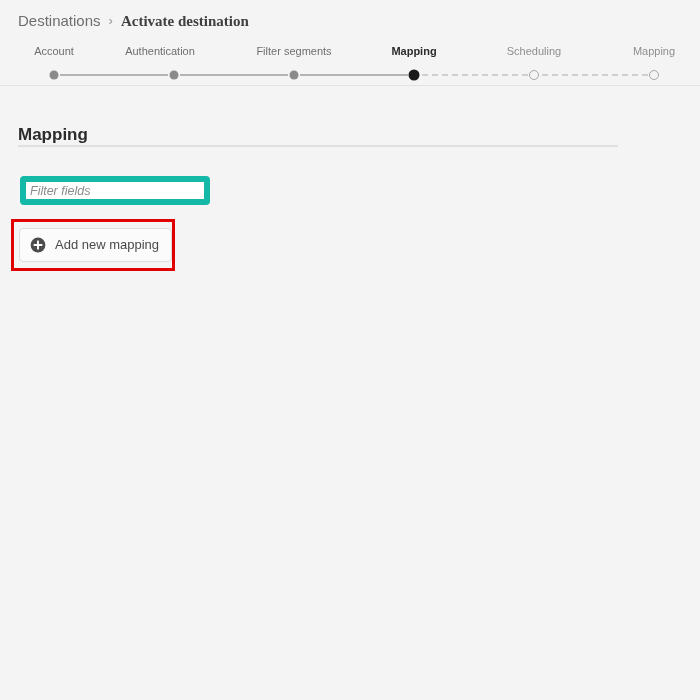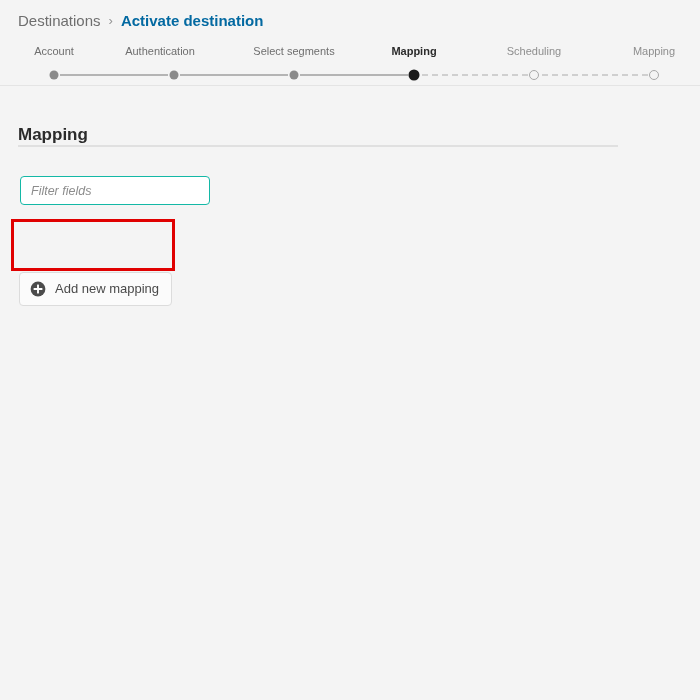--- a/index.html
+++ b/index.html
@@ -39,23 +39,24 @@
     cursor: pointer;
     white-space: nowrap;
   }
   .crumb-sep {
     color: #959595;
     font-size: 13px;
     line-height: 24px;
     user-select: none;
   }
   .crumb-current {
-    color: #0369a1;
+    color: #404040;
     font-weight: bold;
     white-space: nowrap;
+    font-family: Liberation Serif, serif;
   }
 
   
   .stepper {
     position: absolute;
     left: 0;
     top: 42px;
     width: 700px;
     height: 44px;
   }
@@ -164,23 +165,23 @@
   }
 
   .filter-input {
     position: absolute;
     left: 20px;
     top: 90px;
     width: 190px;
     height: 29px;
     box-sizing: border-box;
     background: #ffffff;
-    border: 1px solid #14b8a6;
+    border: 6px solid #14b8a6;
     border-radius: 4px;
-    padding: 0 10px;
+    padding: 0 4px;
     font-family: "Liberation Sans", "DejaVu Sans", sans-serif;
     font-size: 12.5px;
     color: #4a4a4a;
     outline: none;
   }
   .filter-input::placeholder {
     color: #8d8d8d;
     font-style: italic;
     opacity: 1;
   }
@@ -205,21 +206,20 @@
     box-sizing: border-box;
     display: flex;
     align-items: center;
     gap: 9px;
     padding: 0 12px 0 10px;
     background: #fbfbfb;
     border: 1px solid #dcdcdc;
     border-radius: 4px;
     cursor: pointer;
     font-family: "Liberation Sans", "DejaVu Sans", sans-serif;
-    margin-top: 44px;
   }
   .plus-icon {
     width: 16px;
     height: 16px;
     flex: 0 0 16px;
     display: block;
   }
   .add-mapping-label {
     font-size: 13px;
     color: #4a4a4a;
@@ -235,21 +235,21 @@
   <nav class="breadcrumb">
     <span class="crumb-link">Destinations</span>
     <span class="crumb-sep">›</span>
     <span class="crumb-current">Activate destination</span>
   </nav>
 
   <div class="stepper">
     <div class="step-labels">
       <span class="step-label" style="left:54px;">Account</span>
       <span class="step-label" style="left:160px;">Authentication</span>
-      <span class="step-label" style="left:294px;">Select segments</span>
+      <span class="step-label" style="left:294px;">Filter segments</span>
       <span class="step-label active" style="left:414px;">Mapping</span>
       <span class="step-label inactive" style="left:534px;text-align:right;">Scheduling</span>
       <span class="step-label inactive" style="left:654px;">Mapping</span>
     </div>
 
     <div class="track">
       <div class="seg solid" style="left:60px;  width:108px;"></div>
       <div class="seg solid" style="left:180px; width:108px;"></div>
       <div class="seg solid" style="left:300px; width:108px;"></div>
       <div class="seg dashed" style="left:422px; width:106px;"></div>

